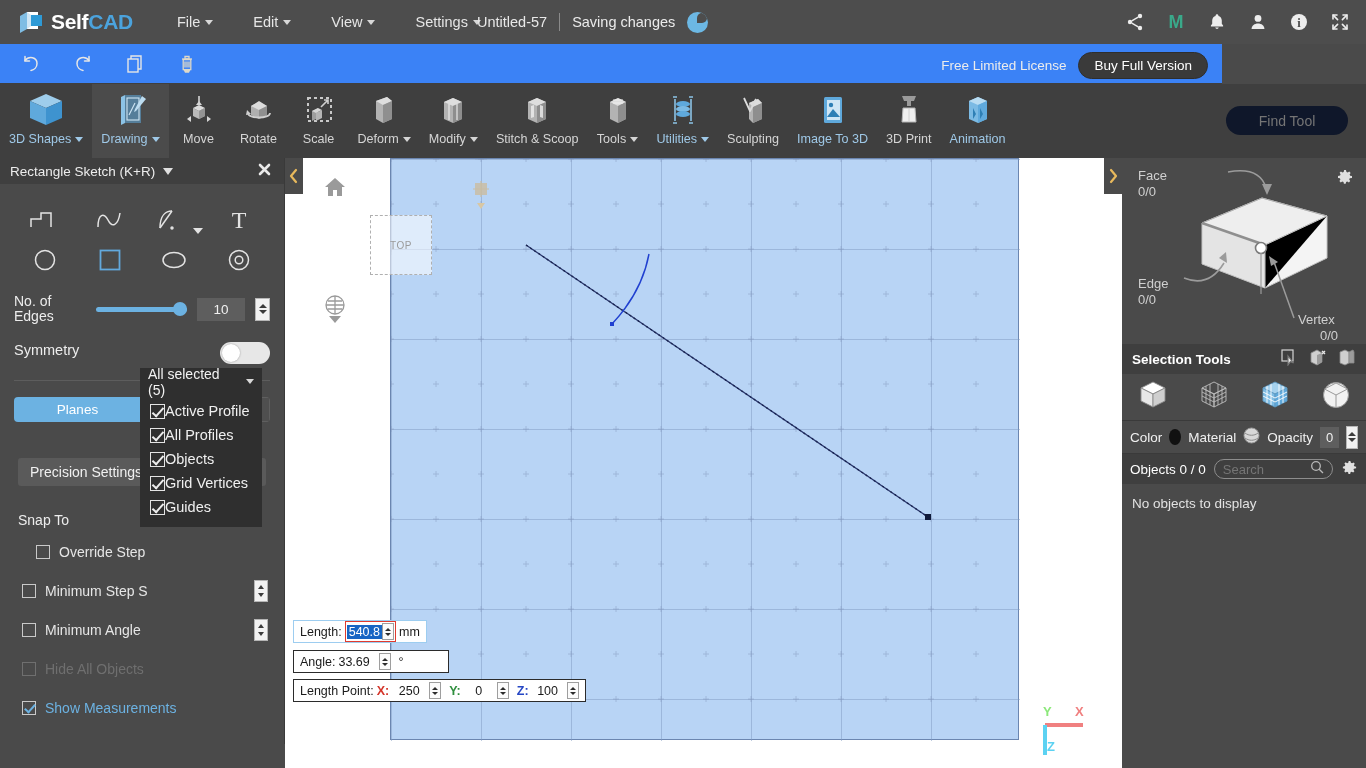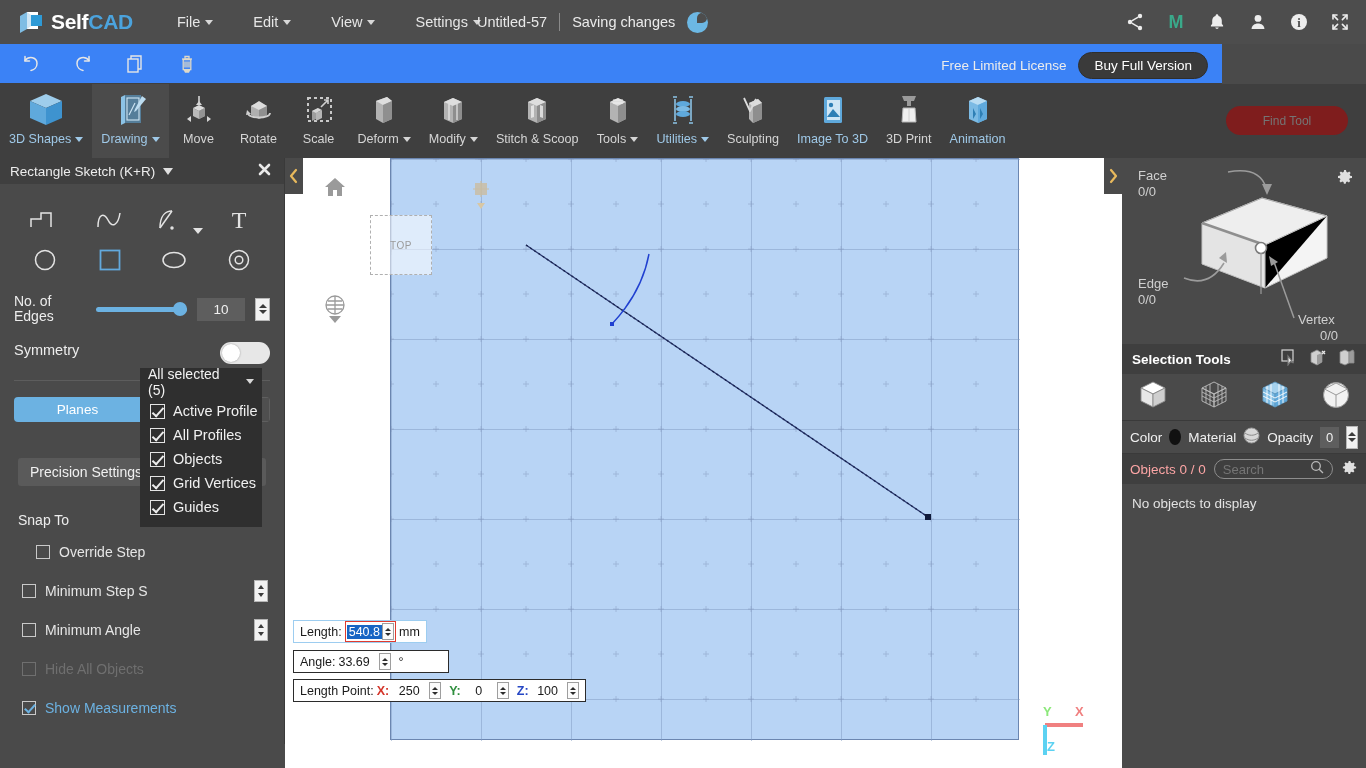--- a/index.html
+++ b/index.html
@@ -82,22 +82,22 @@
   .ribbon-item.active { background: #4b4b4b; }
   .ribbon-ico { height: 44px; display: flex; align-items: center; justify-content: center; }
   .ribbon-lbl { font-size: 12.6px; color: #9fc9e8; display: flex; align-items: center; gap: 4px; white-space: nowrap; }
   .ribbon-lbl.grey { color: #d5d5d5; }
   .caret-rib {
     width: 0; height: 0; border-left: 4px solid transparent;
     border-right: 4px solid transparent; border-top: 5px solid currentColor;
   }
   .findtool {
     position: absolute; right: 18px; top: 22px; width: 122px; height: 29px;
-    background: #7f1d1d; border-radius: 15px; border: none;
-    font-size: 12px; color: #9a9a9a; text-align: center;
+    background: #0f172a; border-radius: 15px; border: none;
+    font-size: 14px; color: #9a9a9a; text-align: center;
     font-family: "Liberation Sans", sans-serif;
   }
 
   
   .leftpanel {
     position: absolute; left: 0; top: 158px; width: 285px; height: 610px;
     background: #4a4a4a; border-right: 1px solid #3a3a3a;
   }
   .lp-head {
     height: 26px; background: #3f3f3f; display: flex; align-items: center;
@@ -161,21 +161,21 @@
 
   
   .snapdrop {
     position: absolute; left: 140px; top: 368px; width: 122px; z-index: 30;
   }
   .snapdrop-head {
     background: #2f2f2f; height: 27px; display: flex; align-items: center;
     padding: 0 8px; font-size: 14px; color: #f2f2f2; gap: 6px; cursor: pointer;
   }
   .snapdrop-body { background: #2f2f2f; padding: 4px 0 8px 0; }
-  .sd-item { display: flex; align-items: center; gap: 8px; padding: 4px 0 4px 10px; font-size: 14.5px; color: #f0f0f0; cursor: pointer; }
+  .sd-item { display: flex; align-items: center; gap: 0; padding: 4px 0 4px 10px; font-size: 14.5px; color: #f0f0f0; cursor: pointer; }
   .sd-cbx { width: 15px; height: 15px; border: 1px solid #e4e4e4; position: relative; flex: none; }
   .sd-cbx::after {
     content: ""; position: absolute; left: 4px; top: 0px; width: 4px; height: 10px;
     border: solid #ededed; border-width: 0 2px 2px 0; transform: rotate(42deg);
   }
 
   
   .viewport {
     position: absolute; left: 285px; top: 158px; width: 837px; height: 610px;
     background: #fff; overflow: hidden;
@@ -257,21 +257,21 @@
   }
   .swatch { width: 16px; height: 16px; border-radius: 50%; background: #111; }
   .opbox {
     width: 26px; height: 21px; background: #5e5e5e; color: #f0f0f0;
     font-size: 13px; display: flex; align-items: center; justify-content: center;
   }
   .rp-objbar {
     height: 30px; background: #3f3f3f; display: flex; align-items: center;
     padding: 0 8px; gap: 8px;
   }
-  .rp-objbar .lab { font-size: 13.5px; color: #fca5a5; }
+  .rp-objbar .lab { font-size: 13.5px; color: #ffffff; }
   .searchbox {
     flex: 1; height: 20px; border: 1px solid #8d8d8d; border-radius: 10px;
     display: flex; align-items: center; padding: 0 8px; position: relative;
   }
   .searchbox input {
     background: transparent; border: none; outline: none; color: #b8b8b8;
     font-size: 13px; width: 100%; font-family: "Liberation Sans", sans-serif;
   }
   .rp-empty { padding: 12px 10px; font-size: 13.5px; color: #e2e2e2; }
 

